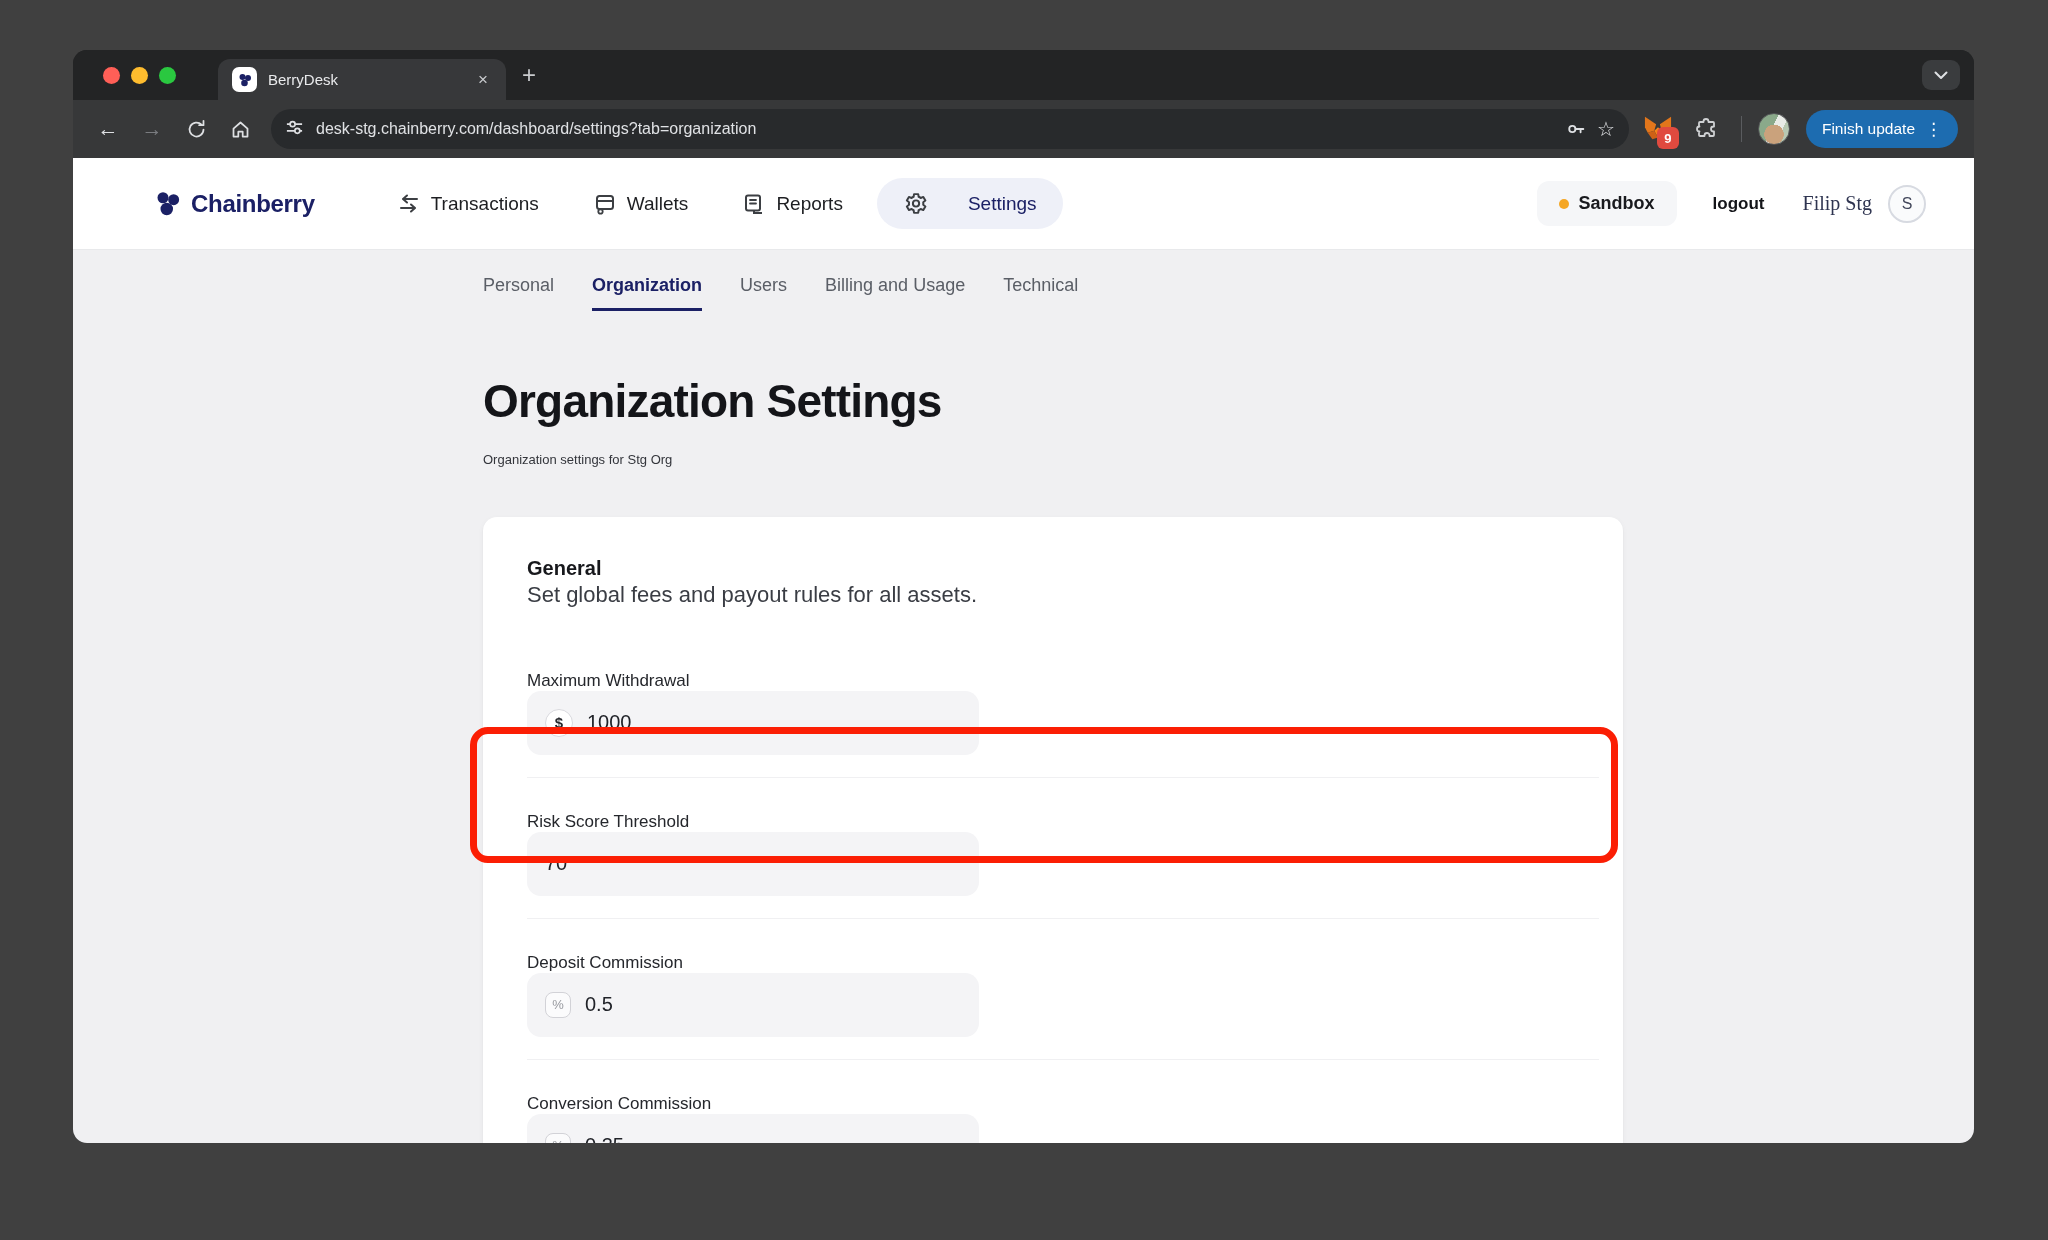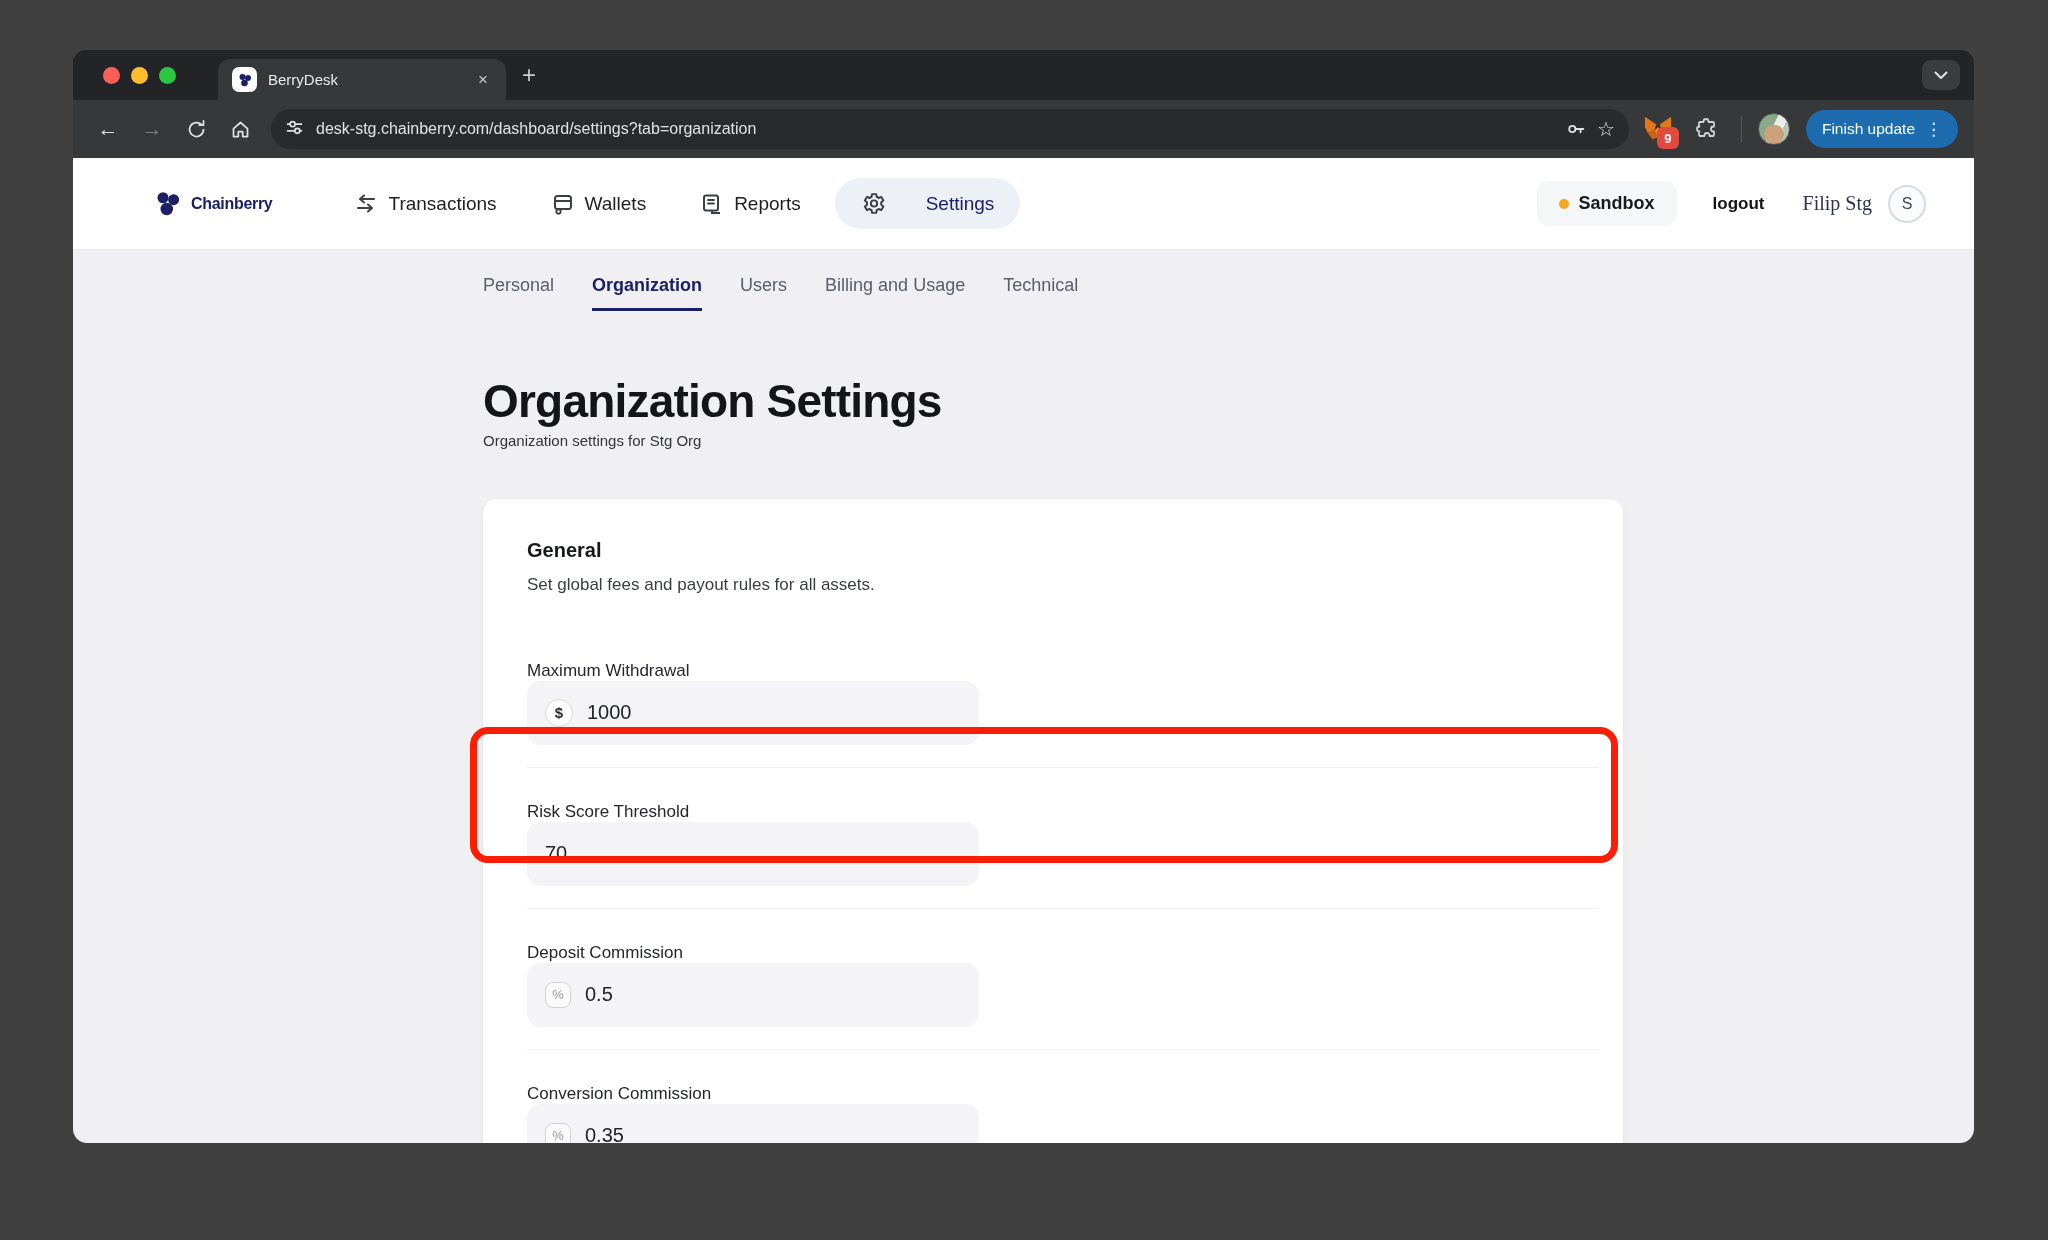--- a/index.html
+++ b/index.html
@@ -44,46 +44,46 @@
   .finish-btn { height:38px; border-radius:19px; background:#1d6cb0; color:#fff; display:flex; align-items:center;
                 padding:16px 16px; gap:10px; font-size:15.5px; }
   .kebab { font-family:"DejaVu Sans",sans-serif; font-size:17px; letter-spacing:0; }
 
   
   .page { flex:1; background:#f0f0f2; position:relative; overflow:hidden; }
 
   
   .appheader { height:92px; background:#fff; border-bottom:1px solid #e8e9eb; display:flex; align-items:center; padding:0 48px 0 80px; }
   .logo { display:flex; align-items:center; gap:8px; }
-  .logo-text { font-size:16px; font-weight:800; color:#1b2065; letter-spacing:-0.3px; }
+  .logo-text { font-size:24px; font-weight:800; color:#1b2065; letter-spacing:-0.3px; }
   .mainnav { display:flex; align-items:center; margin-left:62px; gap:14px; }
   .nav-item { display:flex; align-items:center; gap:10px; padding:13px 20px; border-radius:28px; font-size:19px; color:#1d1e21; font-weight:500; }
   .nav-item svg { flex:0 0 auto; }
   .nav-item.active { background:#eef0f8; color:#1b2065; padding:13px 26px;gap:40px; }
   .hdr-spacer { flex:1; }
   .env-badge { display:flex; align-items:center; gap:10px; background:#f5f6f8; border-radius:12px; padding:12px 22px; }
   .env-dot { width:10px; height:10px; border-radius:50%; background:#f5a623; }
   .env-label { font-size:18px; font-weight:600; color:#191a1e; }
   .logout { font-size:17px; font-weight:700; color:#141519; margin-left:36px; }
   .username { font-family:"Liberation Serif",serif; font-size:20px; color:#2e3450; margin-left:38px; }
   .avatar-s { width:38px; height:38px; border-radius:50%; border:2px solid #d7dae1; background:#fafbfc; color:#41465a;
               display:flex; align-items:center; justify-content:center; font-size:16px; margin-left:16px; }
 
   
   .main { position:absolute; left:410px; top:118px; width:1140px; }
   .tabs { display:flex; gap:38px; }
   .tab-link { font-size:18px; color:#5a5e66; line-height:1; padding-bottom:14px; border-bottom:3px solid transparent; }
   .tab-link.active { color:#1b2065; font-weight:600; border-bottom-color:#1b2065; }
   .page-title { margin-top:64px; font-size:46px; line-height:1.15; font-weight:700; color:#141519; letter-spacing:-0.8px; }
-  .page-subtitle { margin-top:4px; font-size:15px; color:#33353b; }
+  .page-subtitle { margin-top:24px; font-size:13px; color:#33353b; }
 
   .card { margin-top:50px; background:#fff; border-radius:14px; padding:40px 24px 22px 44px;
           box-shadow:0 1px 2px rgba(16,24,40,.05), 0 2px 6px rgba(16,24,40,.04); }
   .section-title { font-size:20px; font-weight:700; color:#17181c; }
-  .section-desc { font-size:17px; color:#3a3d44; margin-top:10px; line-height:25px; }
+  .section-desc { font-size:22px; color:#3a3d44; margin-top:2px; line-height:25px; }
   .rows { margin-top:30px; }
   .row { display:flex; justify-content:flex-start; padding:22px 0;flex-direction:column; }
   .row + .row { border-top:1px solid #f0f0f2; }
   .row-label { font-size:17px; color:#25272c; padding-top:12px; }
   .input { width:452px; height:64px; background:#f4f4f6; border-radius:14px; display:flex; align-items:center; padding:0 18px; gap:14px; }
   .ic-dollar { width:28px; height:28px; border-radius:50%; border:1.5px solid #d9d9de; background:#fff; color:#27292e;
                font-size:15px; font-weight:700; display:flex; align-items:center; justify-content:center; }
   .ic-percent { width:26px; height:26px; border-radius:8px; border:1.5px solid #d2d2d7; background:#fbfbfc; color:#97999f;
                 font-size:13px; display:flex; align-items:center; justify-content:center; }
   .input-value { font-size:20px; color:#212329; }

